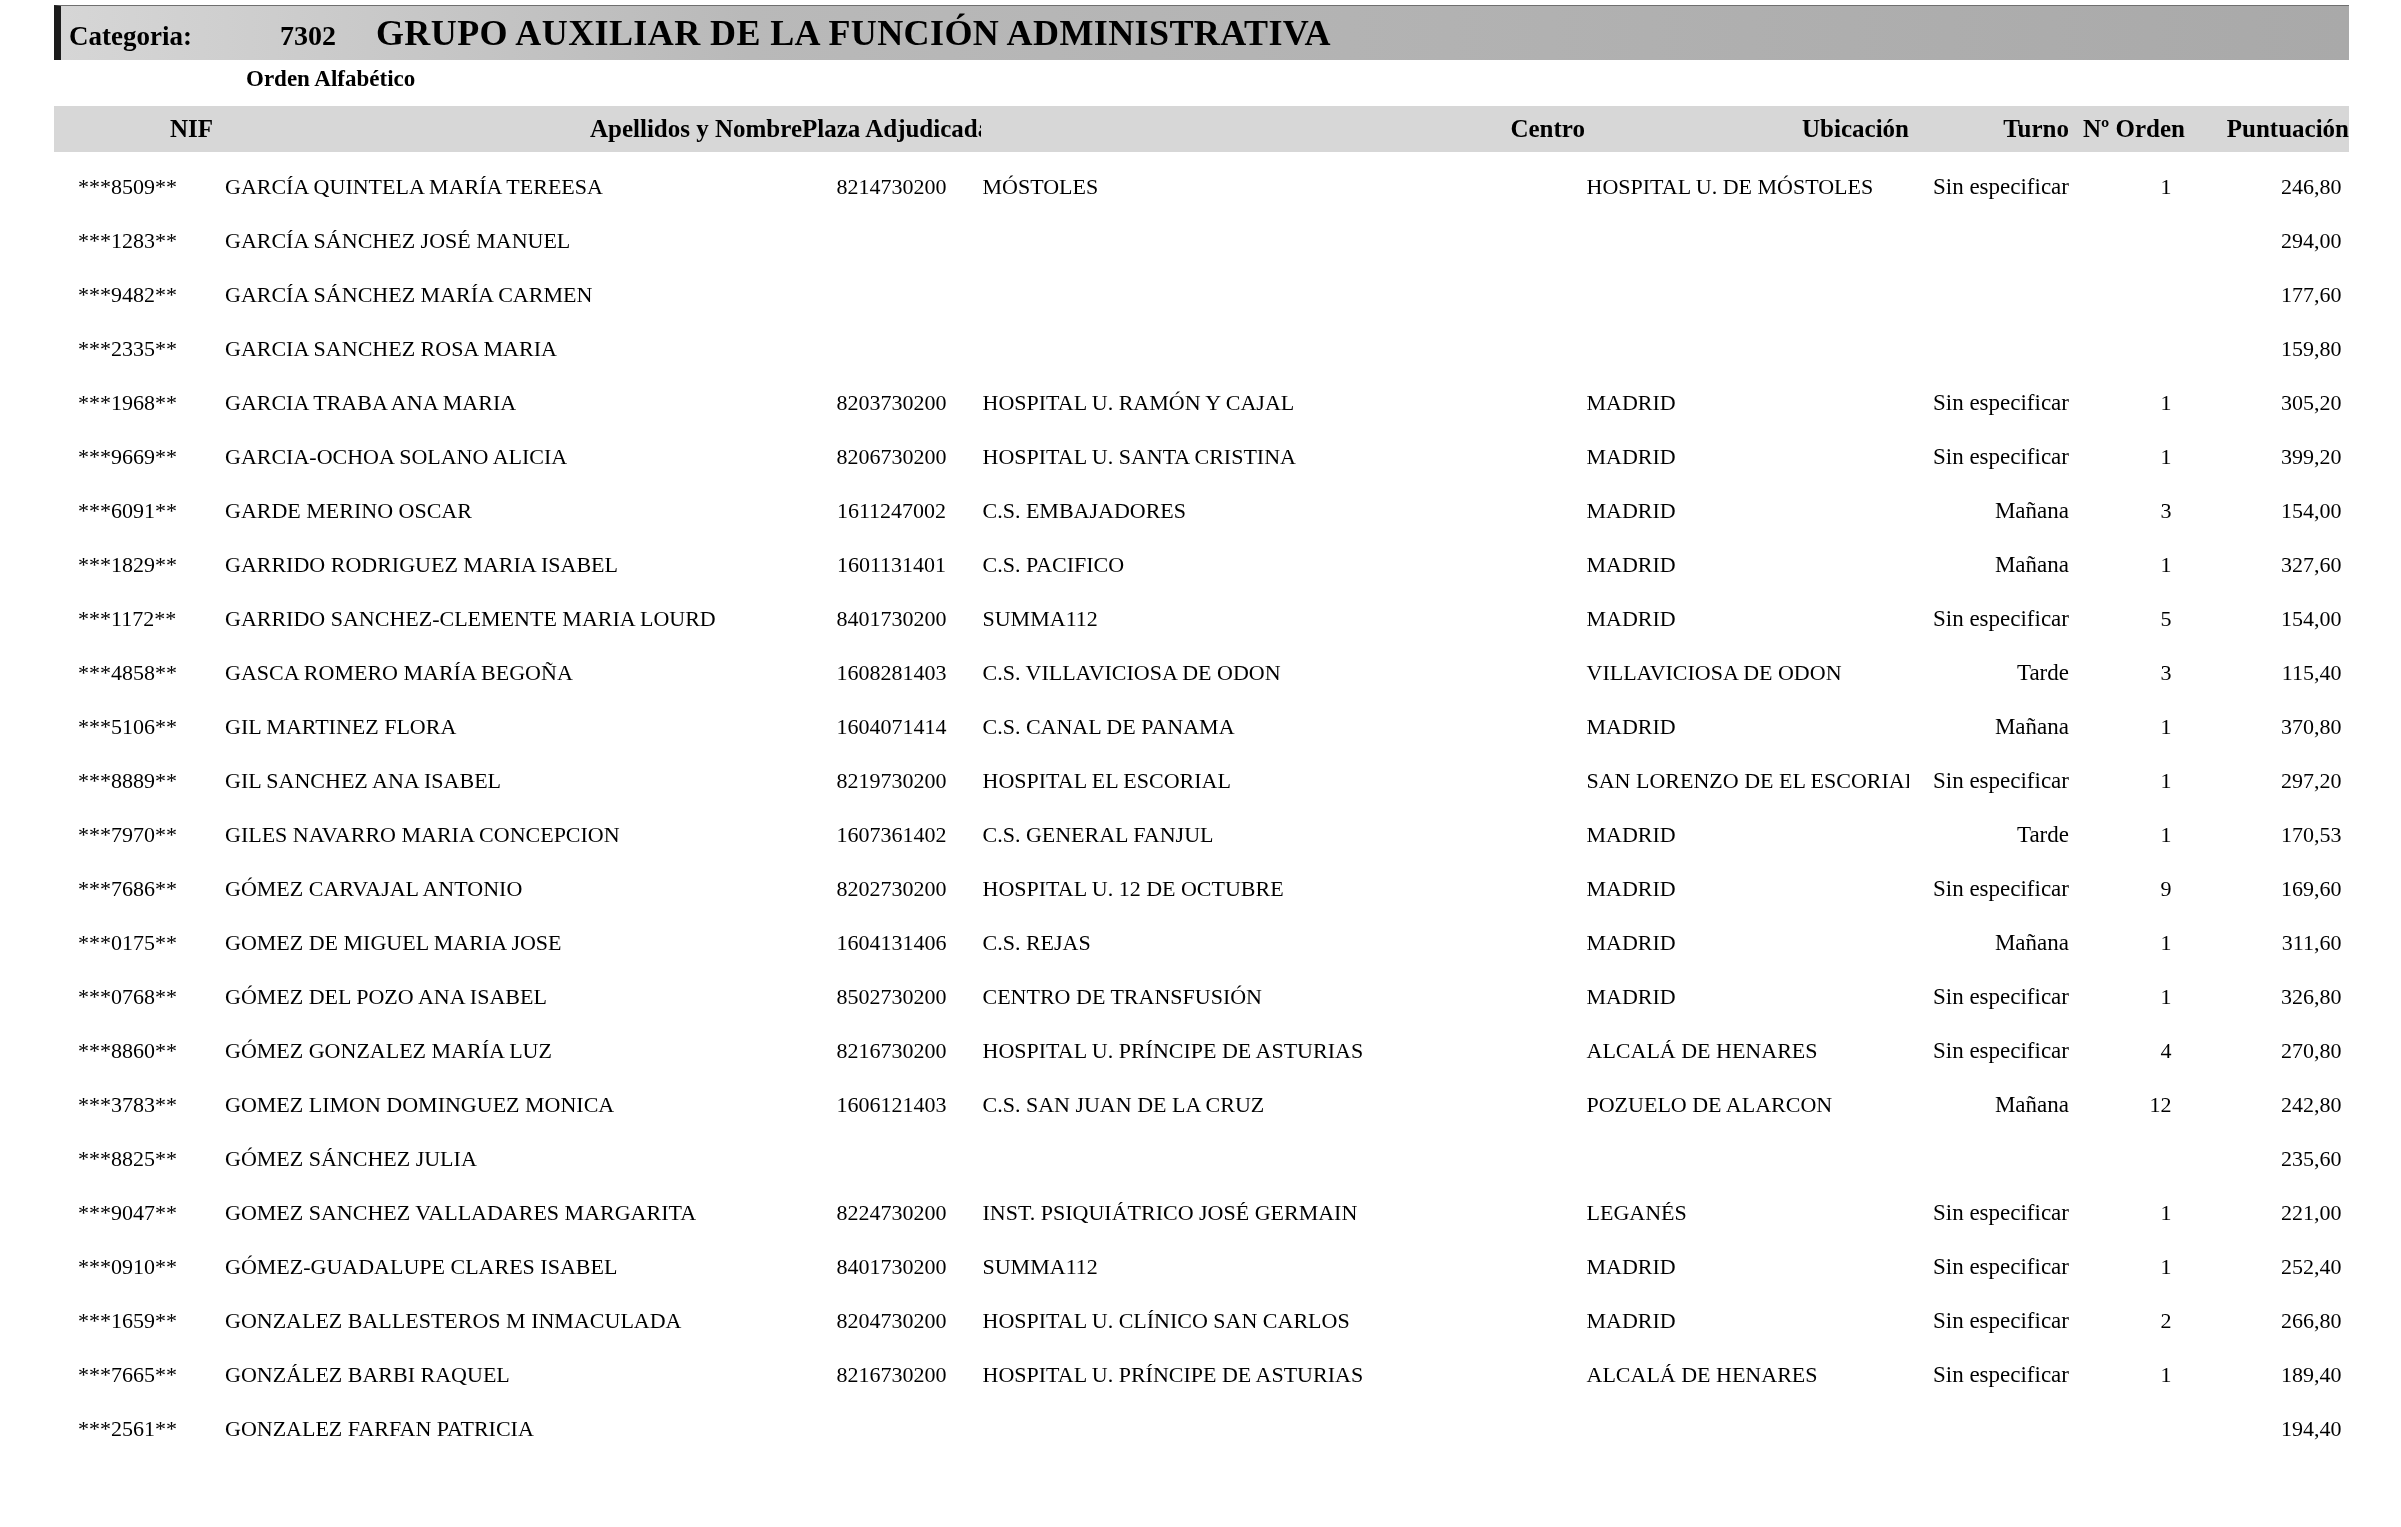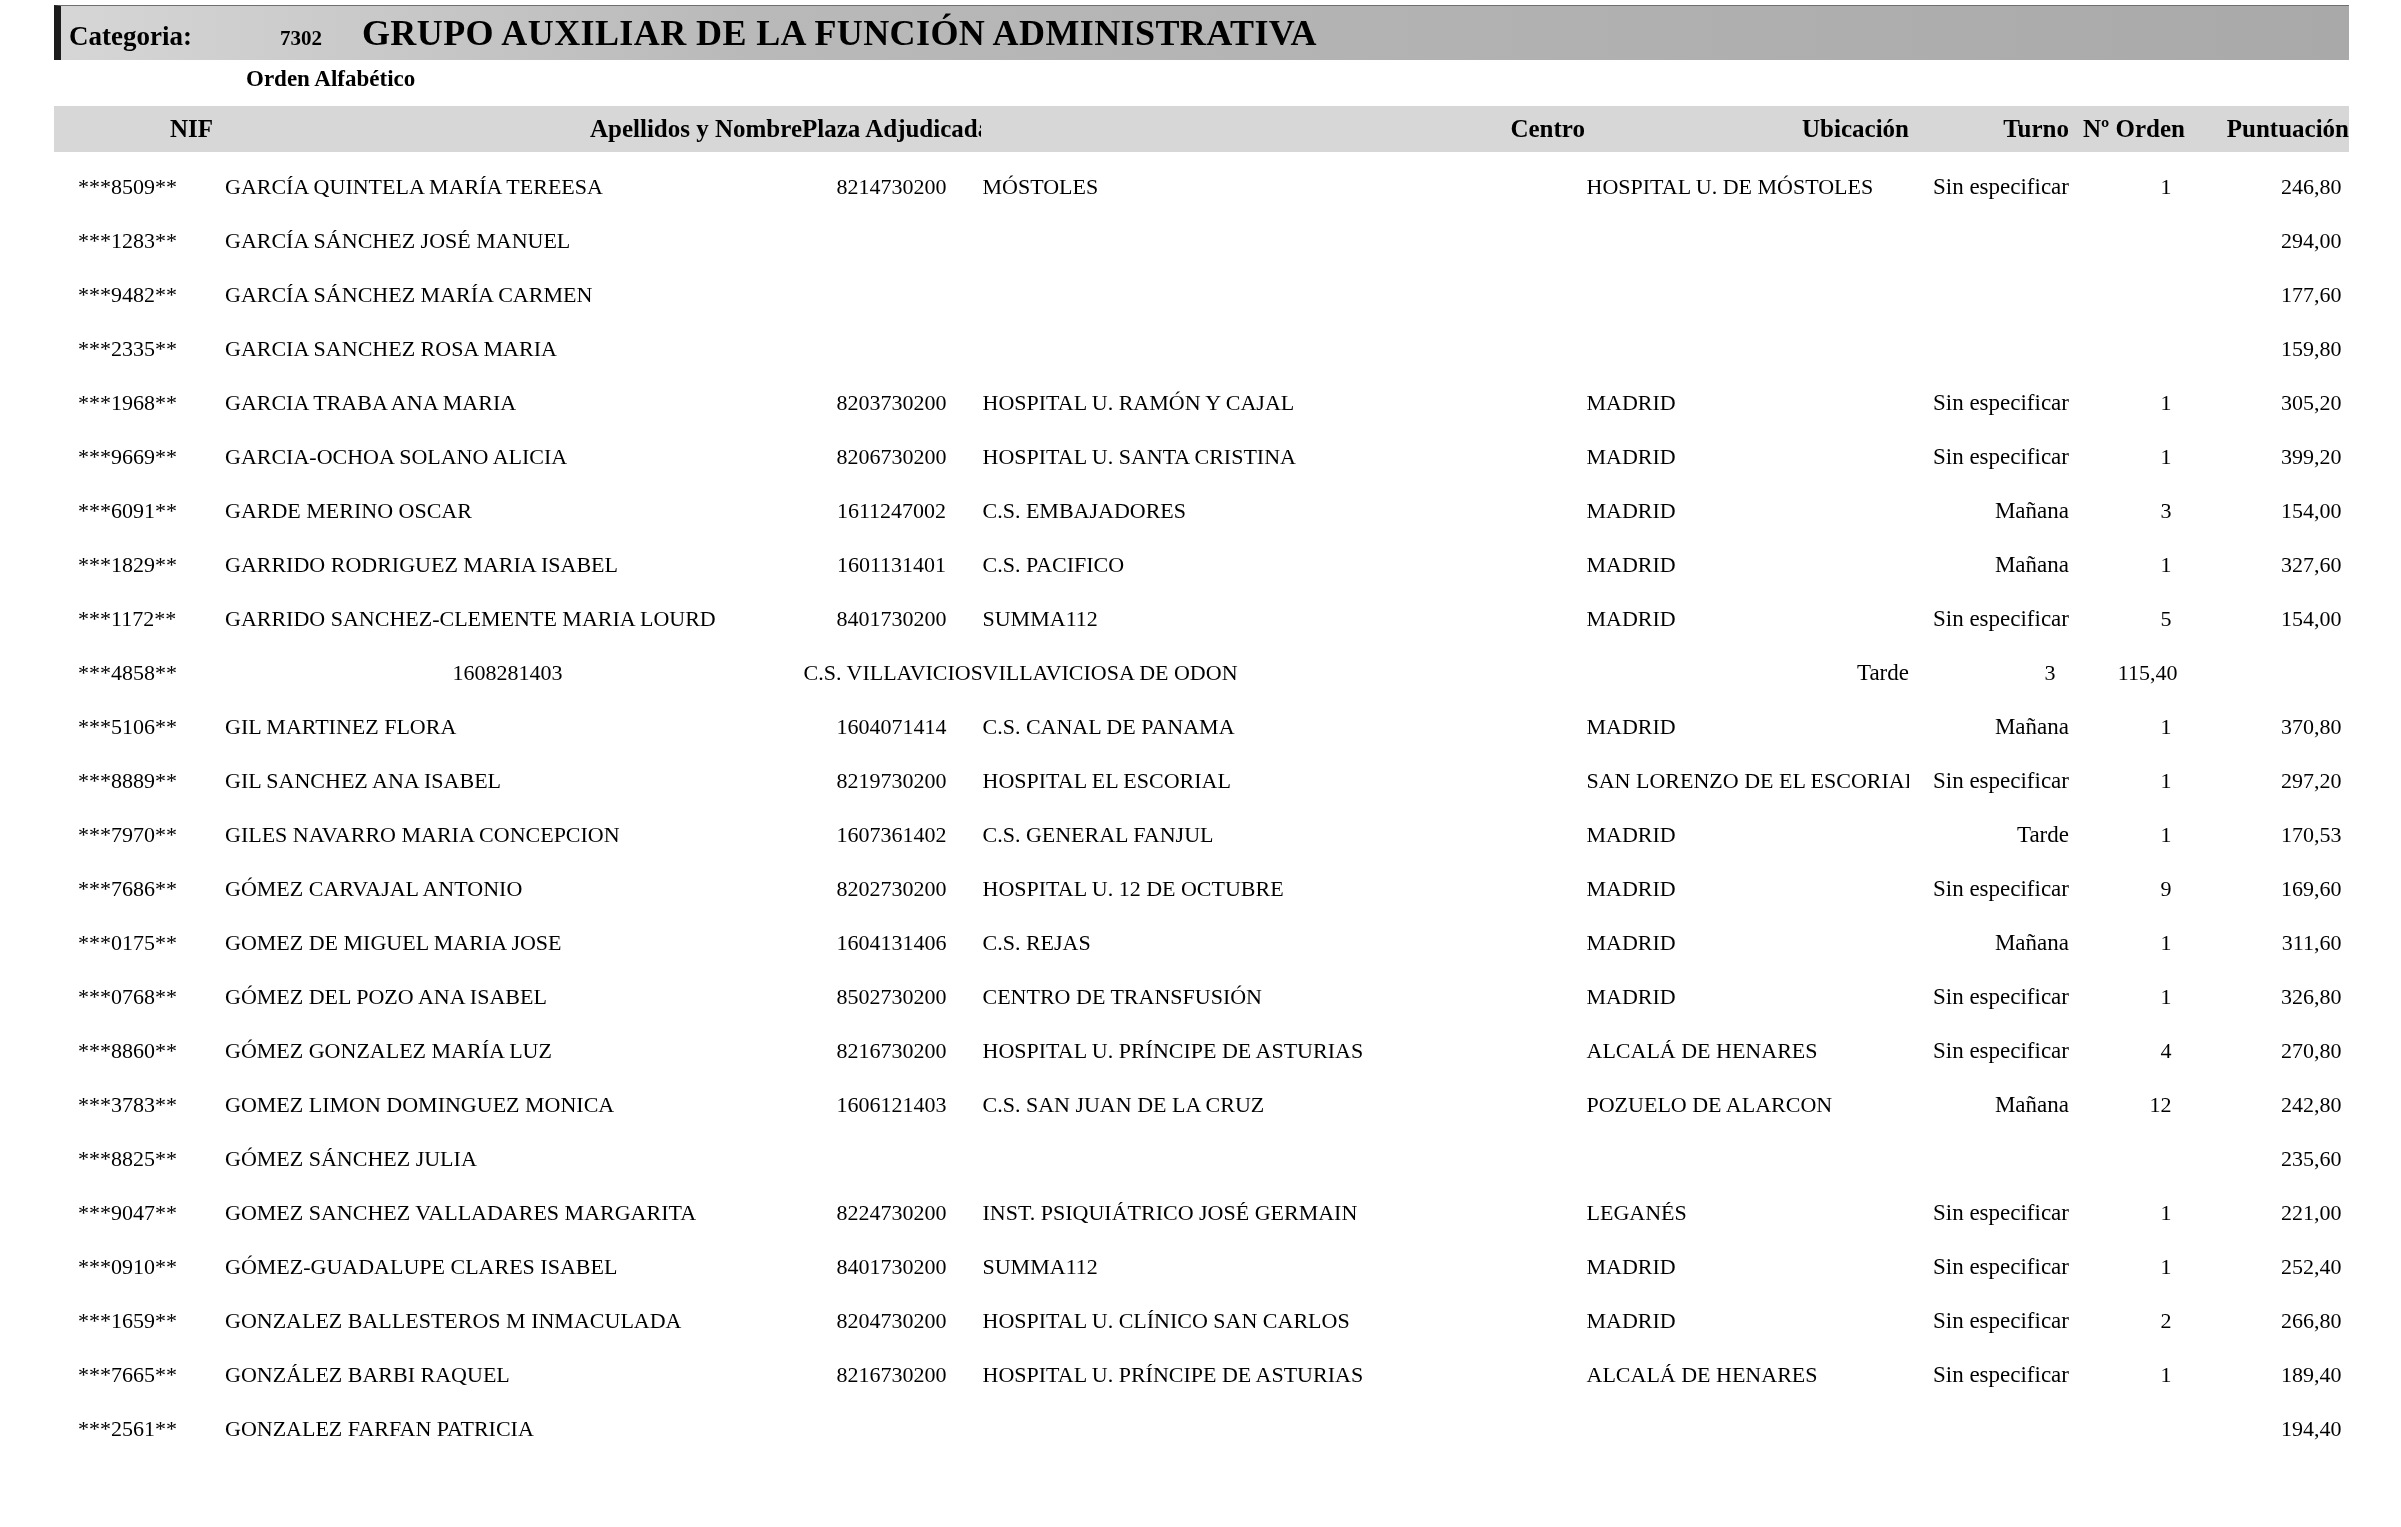--- a/index.html
+++ b/index.html
@@ -18,21 +18,21 @@
     background:linear-gradient(to right,#d6d6d6 0%,#b9b9b9 30%,#a9a9a9 100%);
     border-left:7.5px solid #1c1c1c;
     border-top:1.5px solid #6f6f6f;
     white-space:nowrap;
   }
   .cat-label{
     font-weight:bold;font-size:27px;
     margin-left:8px;
   }
   .cat-code{
-    font-weight:bold;font-size:21px;
+    font-weight:bold;font-size:28px;
     margin-left:88px;
     font-family:Liberation Serif, serif;
   }
   .cat-title{
     font-weight:bold;font-size:36px;
     margin-left:40px;
     letter-spacing:0.4px;
   }
   .subtitle{
     margin:4.5px 0 0 246px;
@@ -190,20 +190,21 @@
       <div class="c plaza">8401730200</div>
       <div class="c centro">SUMMA112</div>
       <div class="c ubicacion">MADRID</div>
       <div class="c turno">Sin especificar</div>
       <div class="c orden">5</div>
       <div class="c puntuacion">154,00</div>
     </div>
 
     <div class="trow">
       <div class="c nif">***4858**</div>
+      <div class="c nombre">GASCA ROMERO MARÍA BEGOÑA</div>
       <div class="c plaza">1608281403</div>
       <div class="c centro">C.S. VILLAVICIOSA DE ODON</div>
       <div class="c ubicacion">VILLAVICIOSA DE ODON</div>
       <div class="c turno">Tarde</div>
       <div class="c orden">3</div>
       <div class="c puntuacion">115,40</div>
     </div>
 
     <div class="trow">
       <div class="c nif">***5106**</div>

